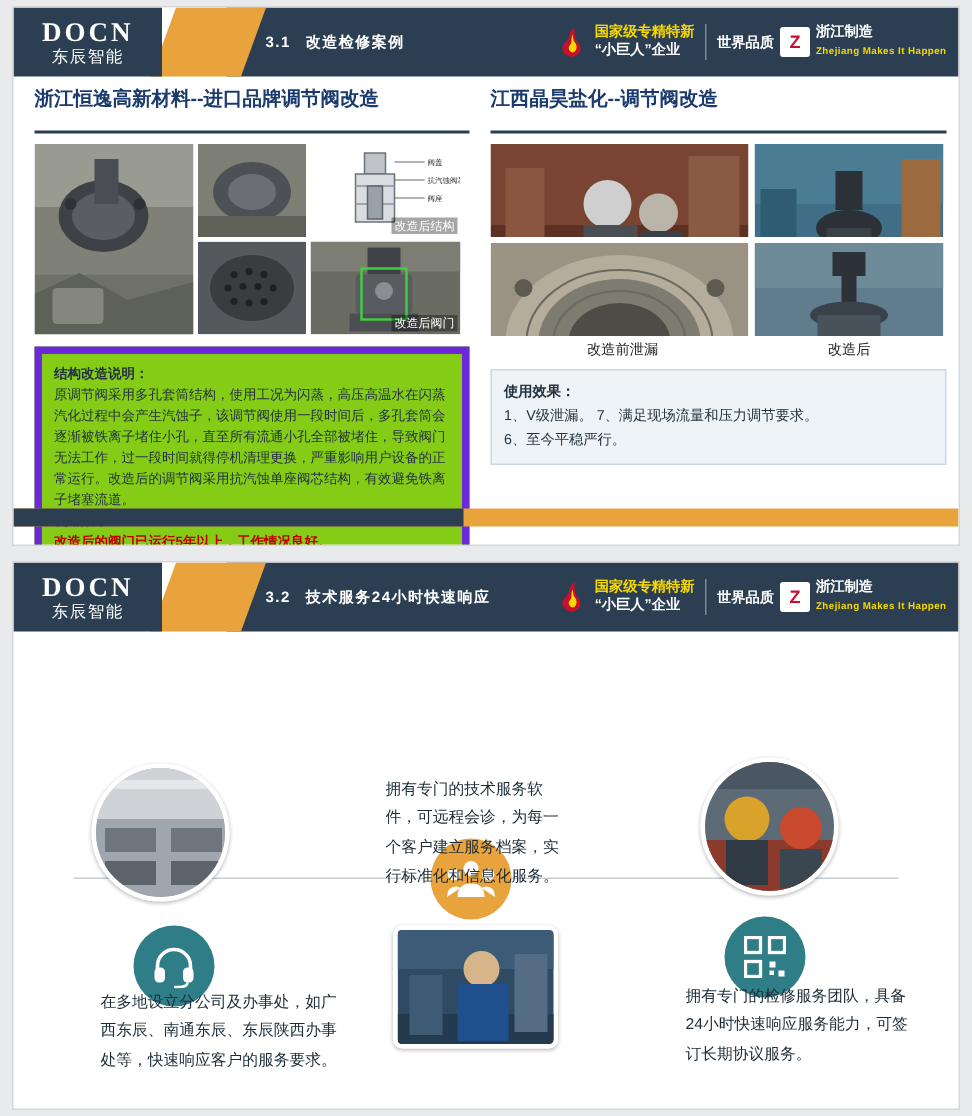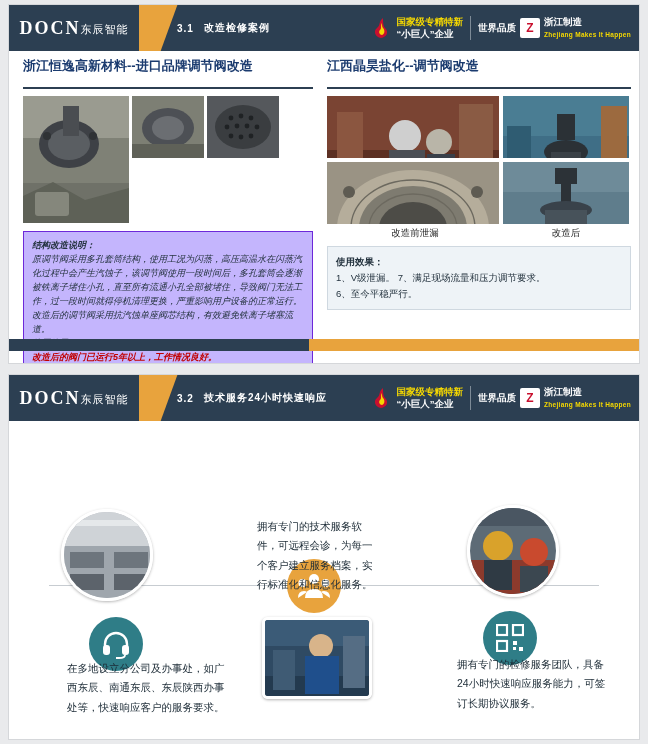--- a/index.html
+++ b/index.html
@@ -30,25 +30,25 @@
 
   
   .hdr {
     position: relative;
     height: 46px;
     background: #ffffff;
     display: flex;
     align-items: stretch;
   }
   .hdr-logo {
-    width: 130px;
+    width: 99px;
     background: #2c3f52;
     color: #fff;
     display: flex;
-    flex-direction: row;
+    flex-direction: column;
     align-items: center;
     justify-content: center;
     line-height: 1;
     position: relative;
     z-index: 3;
   }
   .hdr-logo .docn {
     font-size: 18px;
     font-weight: bold;
     letter-spacing: 2px;
@@ -175,27 +175,26 @@
     right: 2px; bottom: 2px;
     color: #fff;
     font-size: 8px;
     background: rgba(0,0,0,.35);
     padding: 0 2px;
   }
   .ph.span2 { grid-row: span 2; }
 
   .note-box {
     margin-top: 8px;
-    background: #c4b5fd;
-    border: 1px solid #6d28d9;
+    background: #84cc16;
+    border: 5px solid #6d28d9;
     padding: 7px 8px;
     font-size: 9px;
     line-height: 1.55;
     color: #24333f;
-    font-style: italic;
   }
   .note-box .lbl { font-weight: bold; }
   .note-box .red { color: #c00000; font-weight: bold; }
 
   .photo-grid-right {
     display: grid;
     grid-template-columns: 172px 126px;
     grid-template-rows: 62px 62px;
     gap: 4px;
   }
@@ -336,39 +335,67 @@
               <rect x="12" y="96" width="34" height="24" rx="3" fill="#85877c"></rect>
             </svg>
           </div>
           <div class="ph">
             <svg width="72" height="62" viewBox="0 0 72 62">
               <rect width="72" height="62" fill="#7d7f74"></rect>
               <ellipse cx="36" cy="32" rx="26" ry="20" fill="#4d5055"></ellipse>
               <ellipse cx="36" cy="32" rx="16" ry="12" fill="#6b6e72"></ellipse>
               <rect x="0" y="48" width="72" height="14" fill="#5f6158"></rect>
             </svg>
+          </div>
+          <div class="ph">
+            <svg width="100" height="62" viewBox="0 0 100 62">
+              <rect width="100" height="62" fill="#ffffff"></rect>
+              <rect x="36" y="6" width="14" height="14" fill="#bfc3c7" stroke="#6d737a"></rect>
+              <rect x="30" y="20" width="26" height="32" fill="#d9dde1" stroke="#6d737a"></rect>
+              <path d="M30 28 L56 28 M30 40 L56 40" stroke="#8d939a" stroke-width="1"></path>
+              <rect x="38" y="28" width="10" height="22" fill="#9aa1a8" stroke="#5e646b"></rect>
+              <line x1="56" y1="12" x2="76" y2="12" stroke="#555" stroke-width=".6"></line>
+              <line x1="56" y1="24" x2="76" y2="24" stroke="#555" stroke-width=".6"></line>
+              <line x1="56" y1="36" x2="76" y2="36" stroke="#555" stroke-width=".6"></line>
+              <text x="78" y="14" font-size="5" fill="#333">阀盖</text>
+              <text x="78" y="26" font-size="5" fill="#333">抗汽蚀阀芯</text>
+              <text x="78" y="38" font-size="5" fill="#333">阀座</text>
+            </svg>
+            <span class="cap">改造后结构</span>
           </div>
           <div class="ph">
             <svg width="72" height="62" viewBox="0 0 72 62">
               <rect width="72" height="62" fill="#55585c"></rect>
               <ellipse cx="36" cy="31" rx="28" ry="22" fill="#3a3d40"></ellipse>
               <g fill="#1f2224">
                 <circle cx="24" cy="22" r="2.4"></circle>
                   <circle cx="34" cy="20" r="2.4"></circle>
                   <circle cx="44" cy="22" r="2.4"></circle>
                 <circle cx="20" cy="31" r="2.4"></circle>
                   <circle cx="30" cy="30" r="2.4"></circle>
                   <circle cx="40" cy="30" r="2.4"></circle>
                   <circle cx="50" cy="31" r="2.4"></circle>
                 <circle cx="24" cy="40" r="2.4"></circle>
                   <circle cx="34" cy="41" r="2.4"></circle>
                   <circle cx="44" cy="40" r="2.4"></circle>
               </g>
             </svg>
           </div>
+          <div class="ph">
+            <svg width="100" height="62" viewBox="0 0 100 62">
+              <rect width="100" height="62" fill="#6a6c62"></rect>
+              <rect x="0" y="0" width="100" height="20" fill="#7c7e73"></rect>
+              <rect x="38" y="4" width="22" height="18" fill="#3f4347"></rect>
+              <rect x="30" y="22" width="38" height="26" rx="3" fill="#585c60"></rect>
+              <rect x="26" y="48" width="46" height="12" fill="#4b4e52"></rect>
+              <rect x="34" y="18" width="30" height="34" fill="none" stroke="#3fd23f" stroke-width="1.6"></rect>
+              <circle cx="49" cy="33" r="6" fill="#8a8e92"></circle>
+            </svg>
+            <span class="cap">改造后阀门</span>
+          </div>
         </div>
 
         <div class="note-box">
           <span class="lbl">结构改造说明：</span><br>
           <span>原调节阀采用多孔套筒结构，使用工况为闪蒸，高压高温水在闪蒸汽化过程中会产生汽蚀子，该调节阀使用一段时间后，多孔套筒会逐渐被铁离子堵住小孔，直至所有流通小孔全部被堵住，导致阀门无法工作，过一段时间就得停机清理更换，严重影响用户设备的正常运行。改造后的调节阀采用抗汽蚀单座阀芯结构，有效避免铁离子堵塞流道。</span><br>
           <span class="lbl">使用效果：</span><br>
           <span class="red">改造后的阀门已运行5年以上，工作情况良好。</span>
         </div>
       </div>
 

